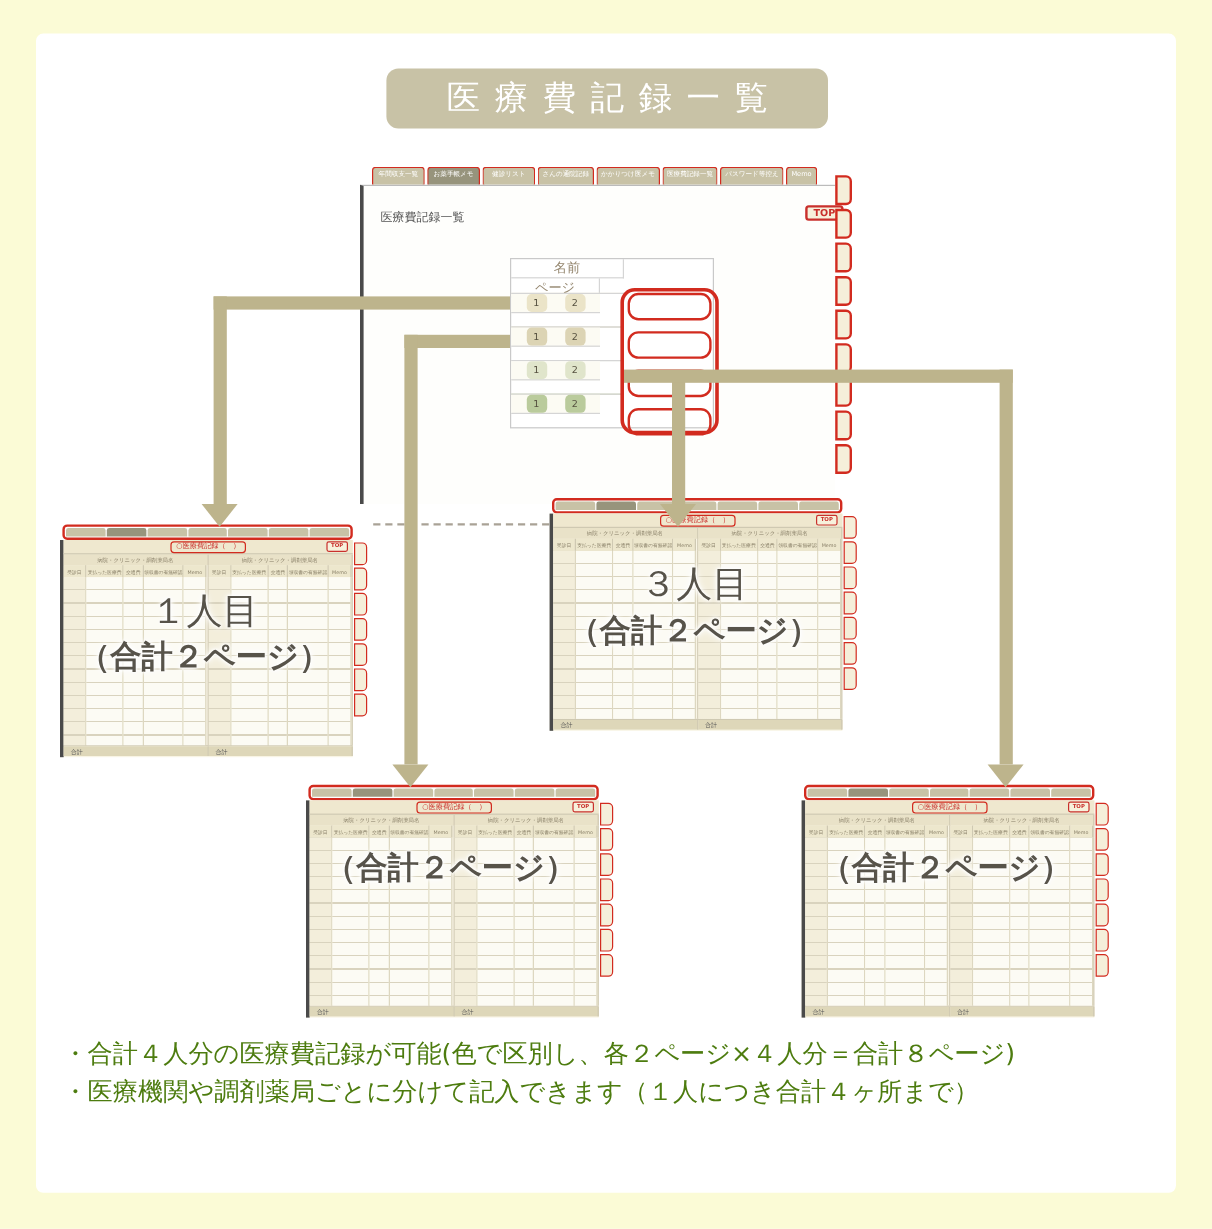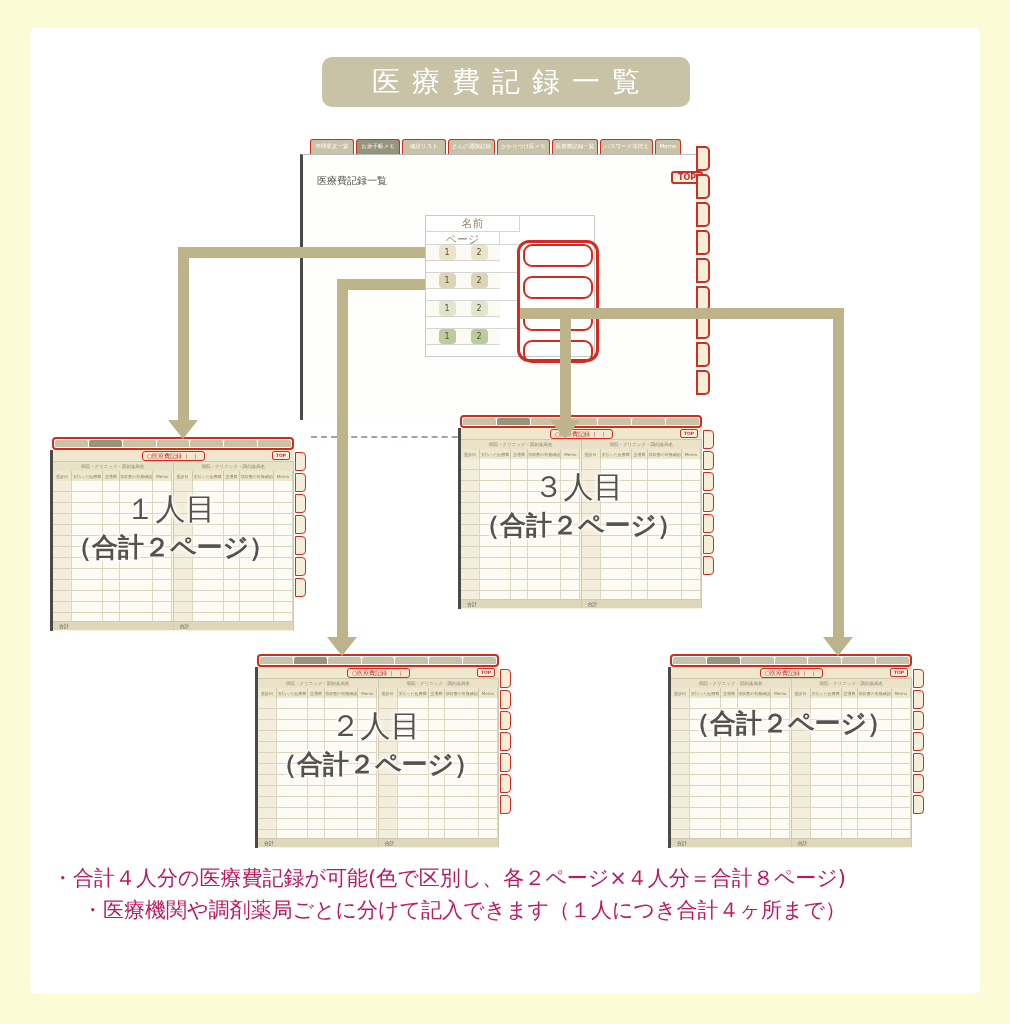--- a/index.html
+++ b/index.html
@@ -124,22 +124,22 @@
     flex-direction:column; gap:2px; }
   .mini-rtab { width:11px; height:19px; background:#f5efda; border:1.5px solid #d22b1f;
     border-radius:0 4px 4px 0; }
   .mini-overlay { position:absolute; left:0; top:52px; width:241px; text-align:center;
     z-index:5; color:#57534a;
     text-shadow:0 0 3px #fff,0 0 3px #fff,0 0 5px #fff,0 0 8px #fff; }
   .mini-overlay .l1 { font-size:30px; }
   .mini-overlay .l2 { font-size:26px;font-weight:bold; }
 
   
-  .notes { position:absolute; left:52px; top:862px; font-size:21px; color:#be185d;
-    line-height:32px; z-index:2;text-align:right; }
+  .notes { position:absolute; left:52px; top:862px; font-size:21px; color:#4d7c0f;
+    line-height:32px; z-index:2; }
 </style>
 </head>
 <body>
 
 <div class="panel"></div>
 
 <div class="banner">医療費記録一覧</div>
 
 <div class="main-sheet">
   <div class="ms-tabs">
@@ -360,21 +360,20 @@
       <div class="mini-rtabs">
         <div class="mini-rtab"></div>
         <div class="mini-rtab"></div>
         <div class="mini-rtab"></div>
         <div class="mini-rtab"></div>
         <div class="mini-rtab"></div>
         <div class="mini-rtab"></div>
         <div class="mini-rtab"></div>
       </div>
       <div class="mini-overlay">
-        <div class="l1">２人目</div>
         <div class="l2">（合計２ページ）</div>
       </div>
     </div>
 
     <div class="mini mini-3">
       <div class="mini-tabs">
         <div class="mini-tab"></div>
         <div class="mini-tab dark"></div>
         <div class="mini-tab"></div>
         <div class="mini-tab"></div>

